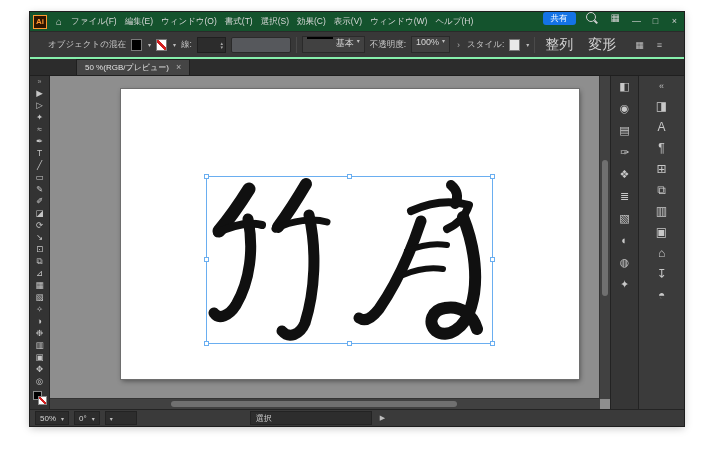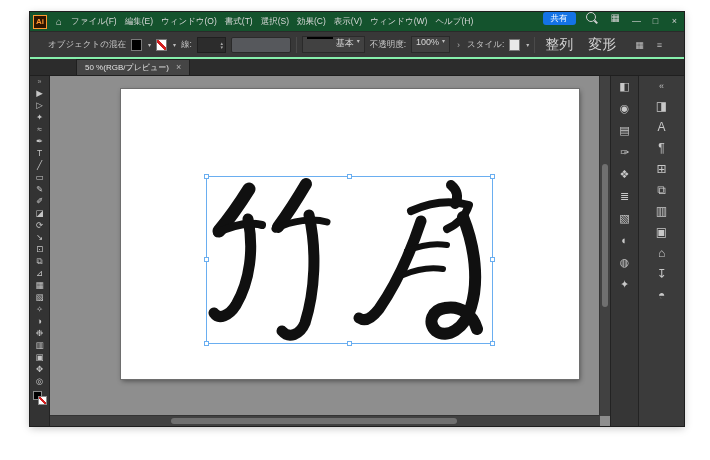--- a/index.html
+++ b/index.html
@@ -237,14 +237,31 @@
         </div>
       <div class="strip strip-b">
         <span class="collapse">«</span>
         <div style="display:contents">
           
         <span class="panel-icon">◨</span><span class="panel-icon">A</span><span class="panel-icon">¶</span><span class="panel-icon">⊞</span><span class="panel-icon">⧉</span><span class="panel-icon">▥</span><span class="panel-icon">▣</span><span class="panel-icon">⌂</span><span class="panel-icon">↧</span><span class="panel-icon">◓</span></div>
       </div>
     </div>
   </div>
 
+  <div class="statusbar">
+    <span class="sb-combo">
+      <span>50%</span>
+      <span class="chev">▾</span>
+    </span>
+    <span class="sb-combo">
+      <span>0°</span>
+      <span class="chev">▾</span>
+    </span>
+    <span class="sb-combo" style="width:22px">
+      <span class="chev">▾</span>
+    </span>
+    <span class="status-field">
+      <span>選択</span>
+    </span>
+    <span class="sb-arrow">▶</span>
+  </div>
 
 </div>
 
 </body></html>

